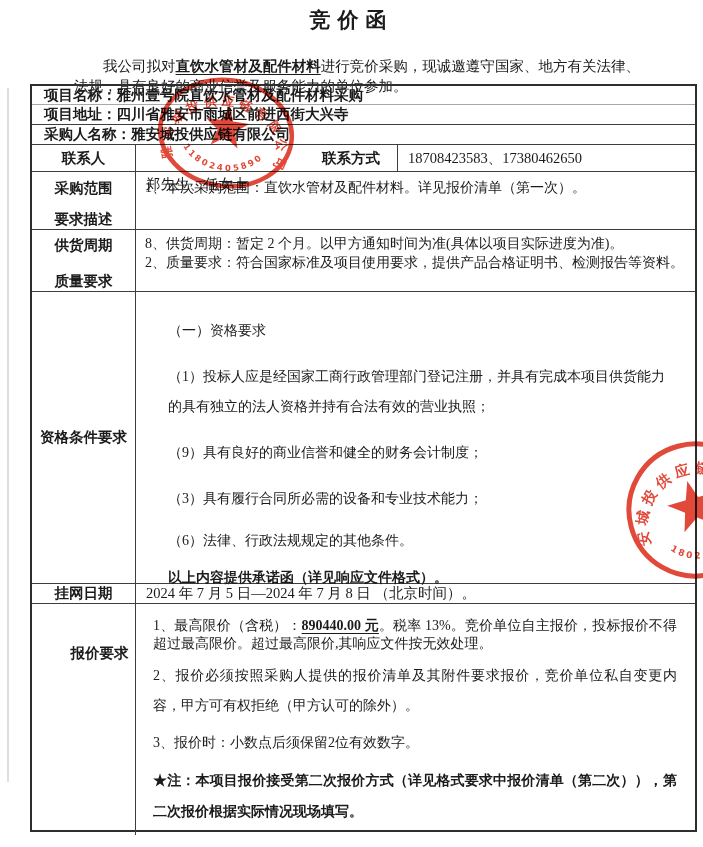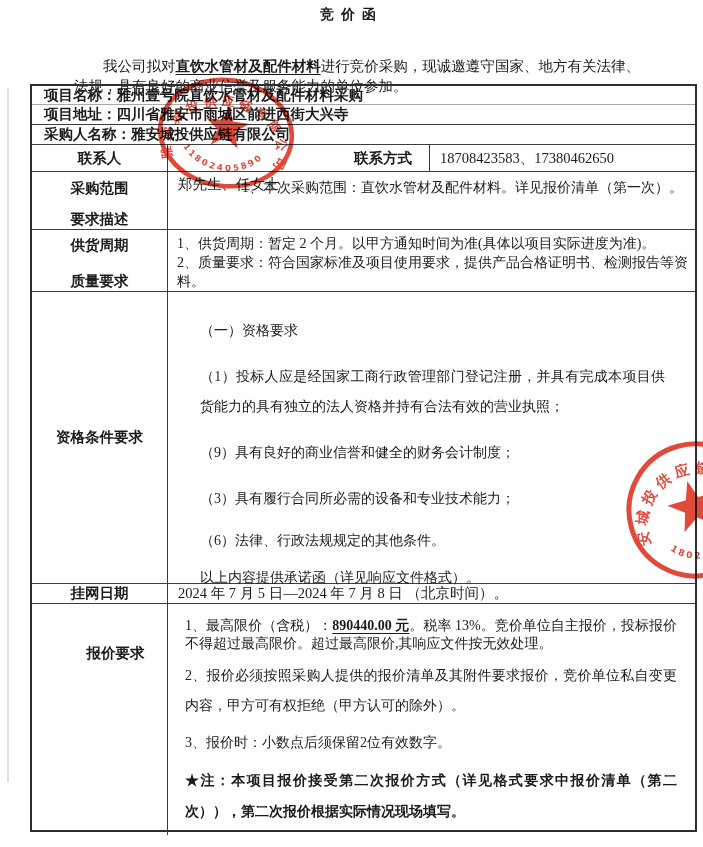--- a/index.html
+++ b/index.html
@@ -4,52 +4,52 @@
 <style>
   html,body{margin:0;padding:0;}
   body{
     width:703px;height:847px;position:relative;overflow:hidden;
     background:#ffffff;color:#1b1b1b;
     font-family:"Liberation Serif","DejaVu Serif",serif;
   }
   .scan-edge{position:absolute;left:7px;top:88px;width:2px;height:694px;background:#dedede;}
   .doc-title{
     position:absolute;top:6px;left:0;width:703px;text-align:center;
-    font-size:14px;font-weight:bold;letter-spacing:7px;
+    font-size:21px;font-weight:bold;letter-spacing:7px;
   }
   .intro{
     position:absolute;top:41px;left:74px;width:566px;
     font-size:14.5px;line-height:20px;text-indent:29px;text-align:justify;
   }
   .u-bold{font-weight:bold;text-decoration:underline;text-underline-offset:3px;}
   .tbl{
     position:absolute;left:30px;top:84px;width:667px;height:748px;
     border:2px solid #2e2e2e;display:flex;flex-direction:column;box-sizing:border-box;
     background:transparent;
   }
   .r{display:flex;flex-direction:row;box-sizing:border-box;border-bottom:1px solid #3d3d3d;}
   .r.faint{border-bottom:1px solid #a8a8a8;}
   .r.last{border-bottom:none;flex:1;}
   .cell{box-sizing:border-box;}
   .full{flex:1;display:flex;align-items:center;padding-left:12px;font-weight:bold;font-size:14.5px;}
-  .lab{width:136px;border-right:1px solid #3d3d3d;display:flex;flex-direction:column;
+  .lab{width:104px;border-right:1px solid #3d3d3d;display:flex;flex-direction:column;
        align-items:center;justify-content:center;font-weight:bold;font-size:14.5px;flex-shrink:0;}
   .val{display:flex;align-items:center;padding-left:10px;font-size:14.5px;}
   .con{flex:1;font-size:14px;}
   .bdr{border-right:1px solid #3d3d3d;}
   .lab2line{justify-content:flex-start;padding-top:7px;row-gap:12px;}
   .lab2line.g2{padding-top:6px;row-gap:17px;}
   .lab-top{justify-content:flex-start;padding-top:40px;padding-left:32px;}
   .scope-con{padding:7px 12px 0 9px;}
   .supply-con{padding:4px 4px 0 9px;line-height:19px;}
   .qual-con{padding:8px 14px 0 16px;text-align:justify;}
   .qual-con p{margin:16px;}
   .lh30{line-height:30px;}
   .lh21{line-height:21px;}
-  .bold{font-weight:normal;}
+  .bold{font-weight:bold;}
   .date-con{display:flex;align-items:center;padding-left:10px;font-size:14.5px;}
   .quote-con{padding:5px 10px 0 9px;}
   .quote-con p{margin:8px;text-align:justify;}
   .q1{line-height:18px;margin-bottom:4px !important;}
   .q2{line-height:30px;}
   .q3{line-height:28px;}
   .q4{line-height:31px;font-weight:bold;}
   .seal{position:absolute;mix-blend-mode:multiply;opacity:.88;pointer-events:none;}
   .seal-1{left:143px;top:66px;transform:rotate(8deg);}
   .seal-2{left:610px;top:425px;transform:rotate(-15deg);}
@@ -86,35 +86,35 @@
     </div>
   </div>
 
   <div class="r" style="height:27px;">
     <div class="cell lab">联系人</div>
     <div class="cell val bdr" style="width:169px;margin-top:39px;">郑先生、任女士</div>
     <div class="cell lab" style="width:93px;">联系方式</div>
     <div class="cell val" style="flex:1;">18708423583、17380462650</div>
   </div>
 
-  <div class="r" style="height:61px;text-align:right;">
+  <div class="r" style="height:61px;">
     <div class="cell lab lab2line">
       <span>采购范围</span>
       <span>要求描述</span>
     </div>
     <div class="cell con scope-con">1、本次采购范围：直饮水管材及配件材料。详见报价清单（第一次）。</div>
   </div>
 
   <div class="r" style="height:62px;">
     <div class="cell lab lab2line g2">
       <span>供货周期</span>
       <span>质量要求</span>
     </div>
     <div class="cell con supply-con">
-      <div>1、供货周期：暂定 2 个月。以甲方通知时间为准(具体以项目实际进度为准)。</div>
+      <div>8、供货周期：暂定 2 个月。以甲方通知时间为准(具体以项目实际进度为准)。</div>
       <div>2、质量要求：符合国家标准及项目使用要求，提供产品合格证明书、检测报告等资料。</div>
     </div>
   </div>
 
   <div class="r" style="height:292px;">
     <div class="cell lab">资格条件要求</div>
     <div class="cell con qual-con">
       <p class="lh30">（一）资格要求</p>
       <p class="lh30">（1）投标人应是经国家工商行政管理部门登记注册，并具有完成本项目供货能力的具有独立的法人资格并持有合法有效的营业执照；</p>
       <p class="lh30">（9）具有良好的商业信誉和健全的财务会计制度；</p>

